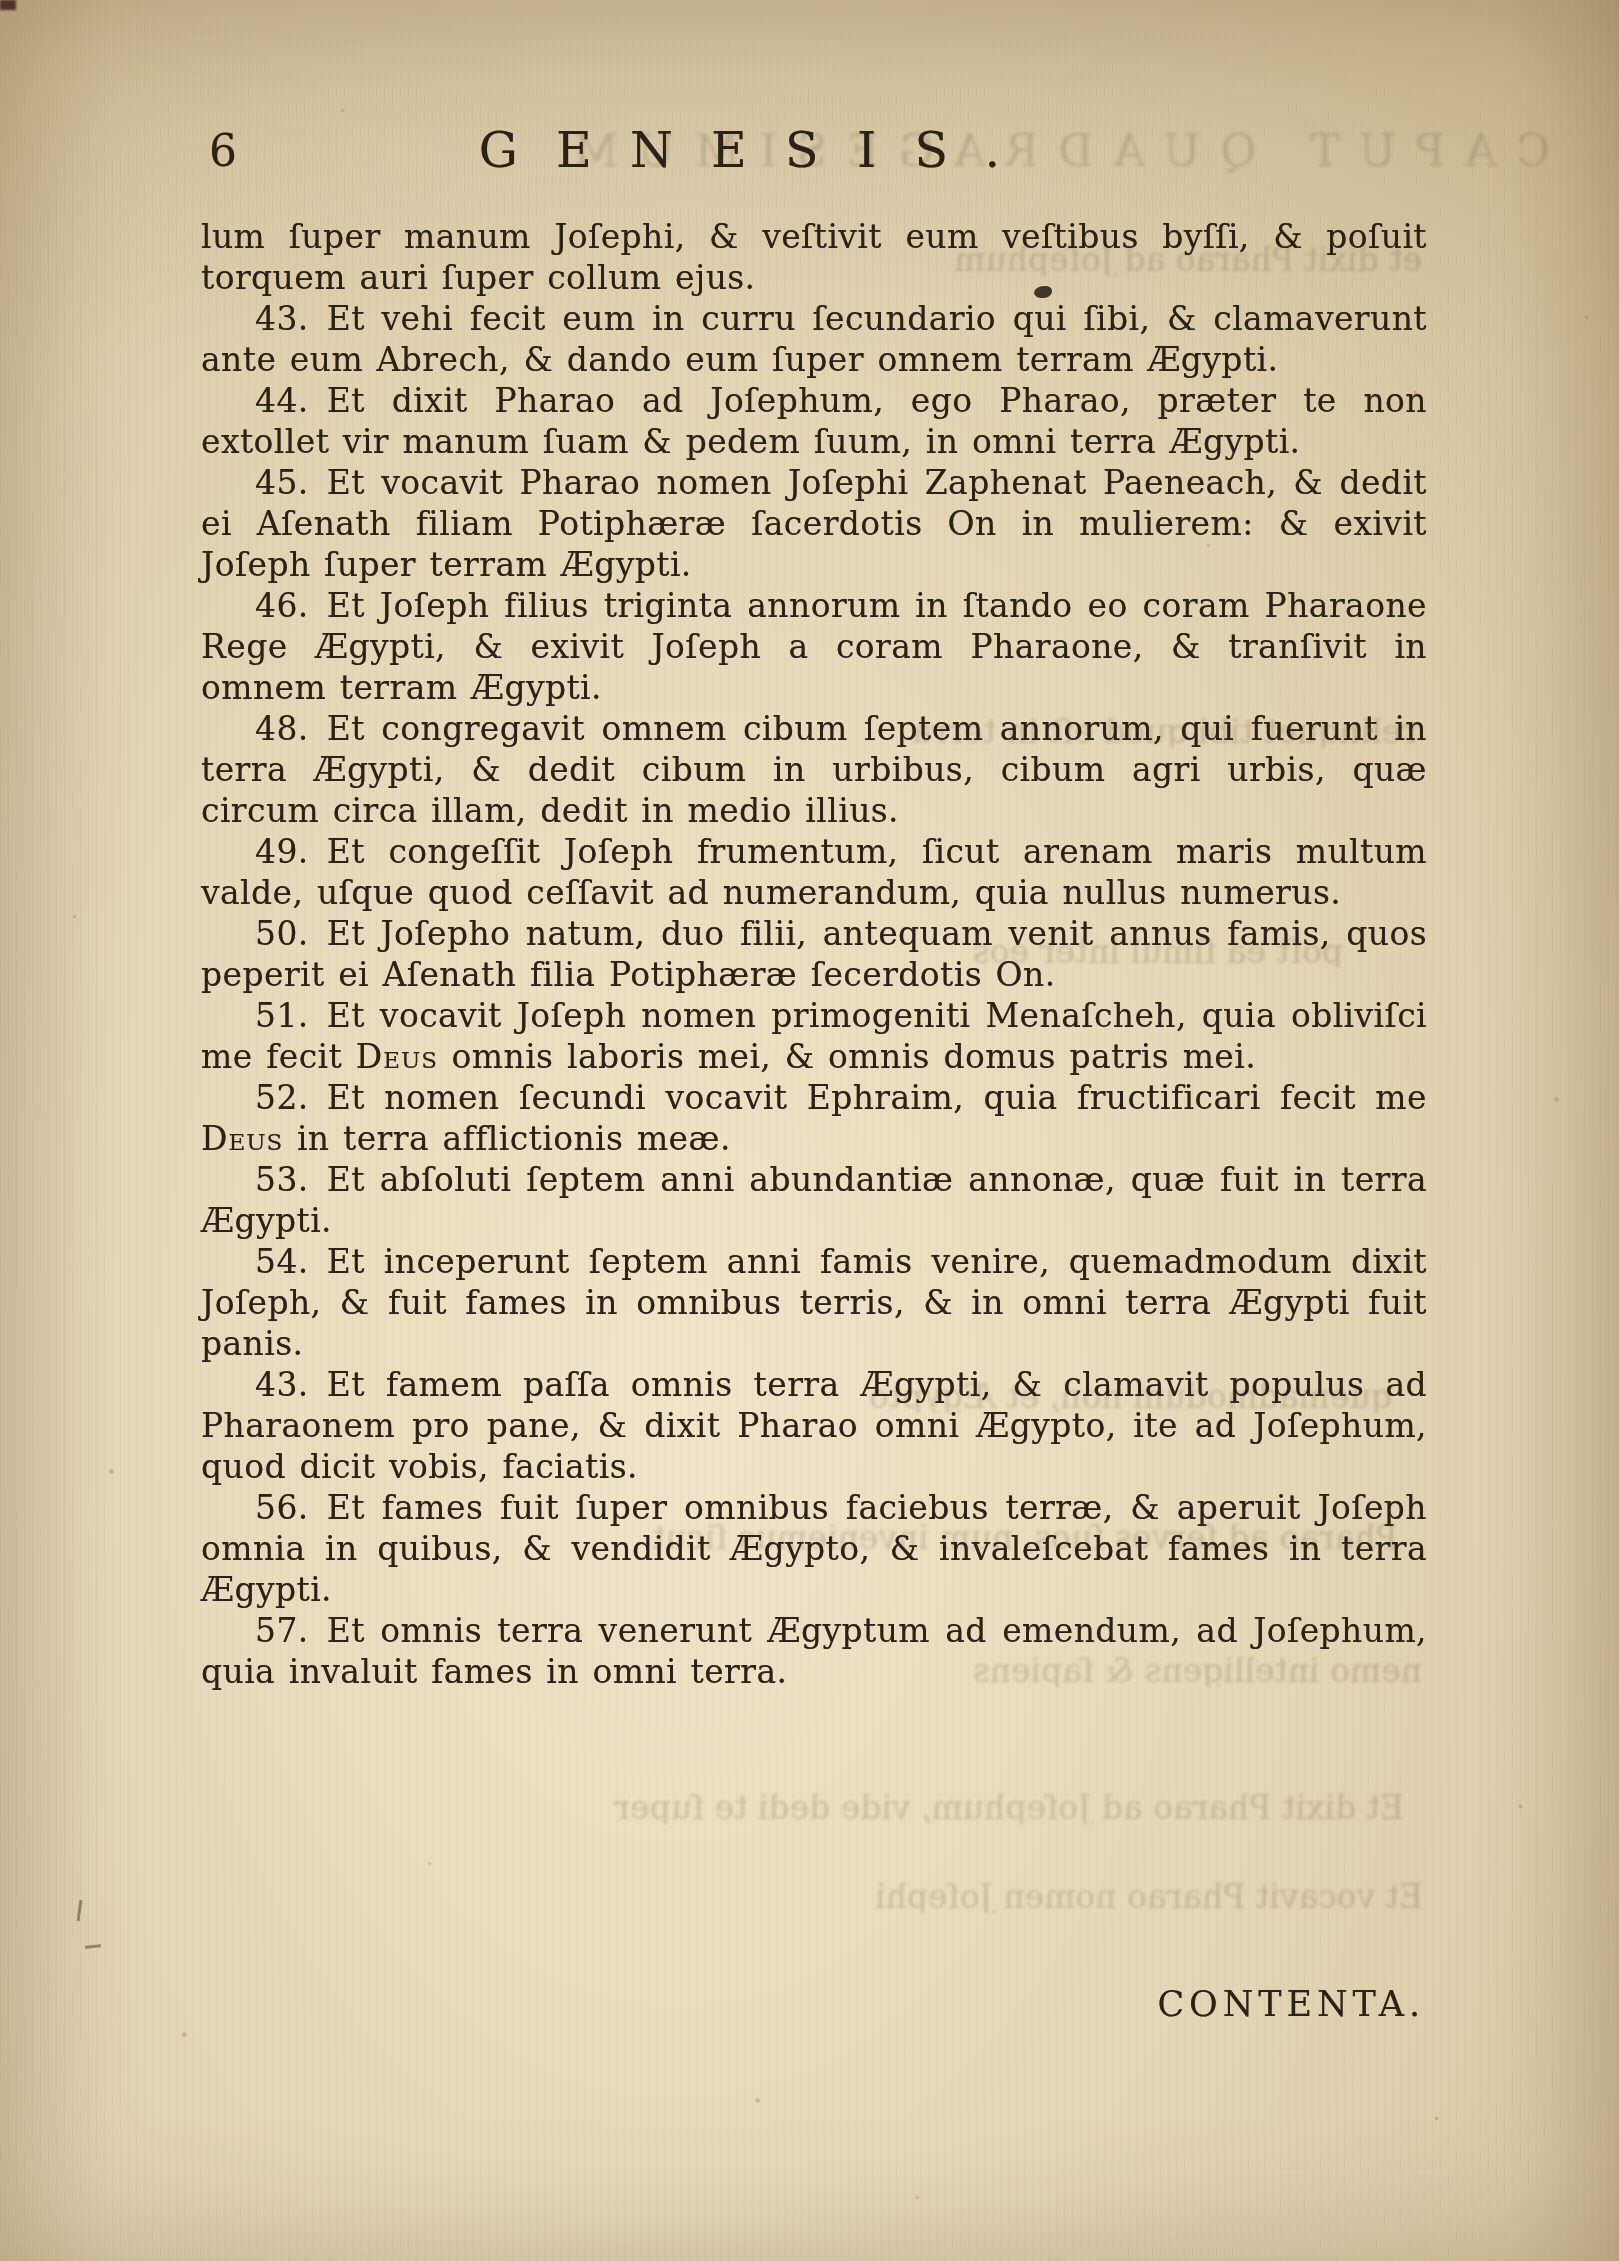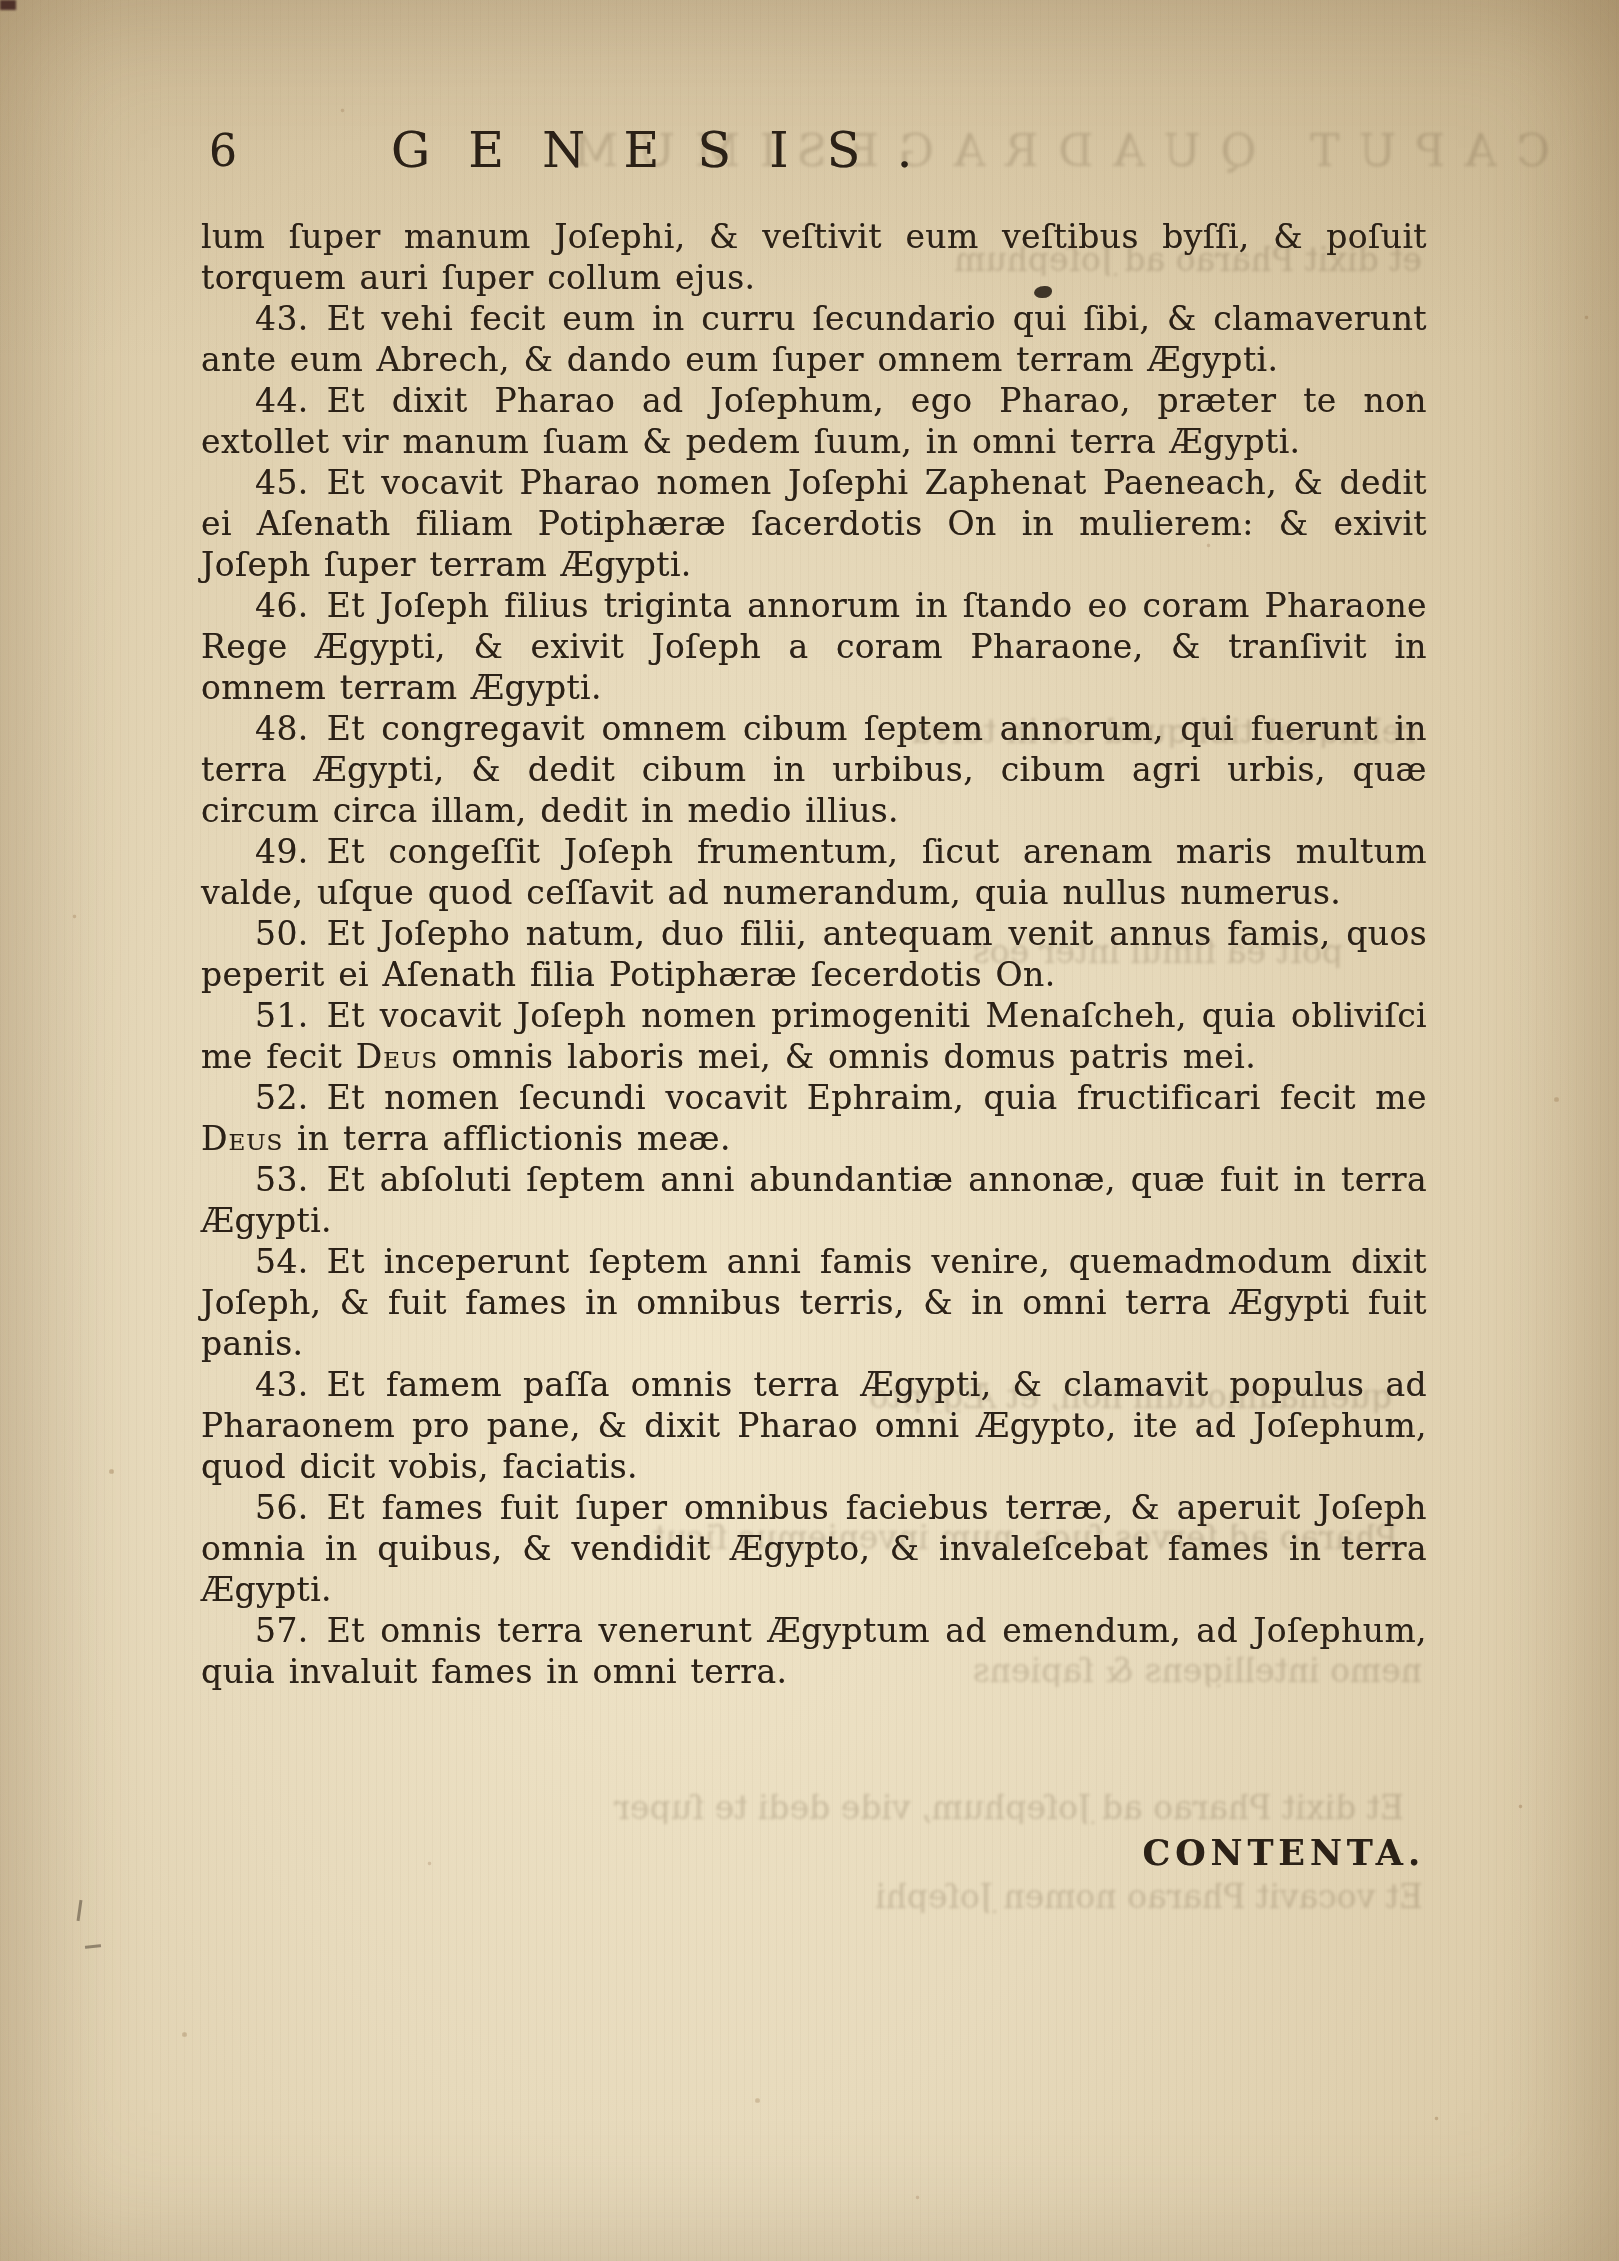--- a/index.html
+++ b/index.html
@@ -17,37 +17,37 @@
       radial-gradient(ellipse at 42% 62%, #f0e5c9 0%, #e7dabc 38%, #ddcdab 68%, #cfbd98 92%, #c6b38d 100%);
     box-shadow: inset 0 0 134px rgba(115,90,55,.30);
     color:#2b2117;
   }
   .ink{ text-shadow:0 0 0.6px rgba(43,33,23,.45); }
   .pagenum{
     position:absolute;left:209px;top:129px;
     font-size:44px;line-height:1;
   }
   .runhead{
-    position:absolute;left:391px;top:126px;width:769px;
-    font-size:49px;line-height:1;text-align:left;
+    position:absolute;left:374px;top:126px;width:769px;
+    font-size:49px;line-height:1;text-align:center;
     letter-spacing:.78em;white-space:nowrap;
   }
   .textblock{
     position:absolute;left:201px;top:216px;width:1226px;
     font-size:33px;line-height:41px;
     text-align:justify;
     word-spacing:.08em;letter-spacing:.012em;
   }
   .textblock p{margin:0;}
   p.verse{text-indent:54px;}
   span.vnum{margin-right:.55em;}
   .sc{font-variant:small-caps;letter-spacing:.03em;}
   .catchword{
-    position:absolute;right:194px;top:1832px;
-    font-size:35px;font-weight:700;letter-spacing:.14em;
+    position:absolute;right:194px;top:1984px;
+    font-size:35px;font-weight:400;letter-spacing:.14em;
     white-space:nowrap;
   }
   .ghost{
     position:absolute;
     transform:scaleX(-1);
     filter:blur(1.5px);
     color:rgba(95,74,48,.55);
     opacity:.42;
     font-size:33px;line-height:1;
     white-space:nowrap;overflow:hidden;

